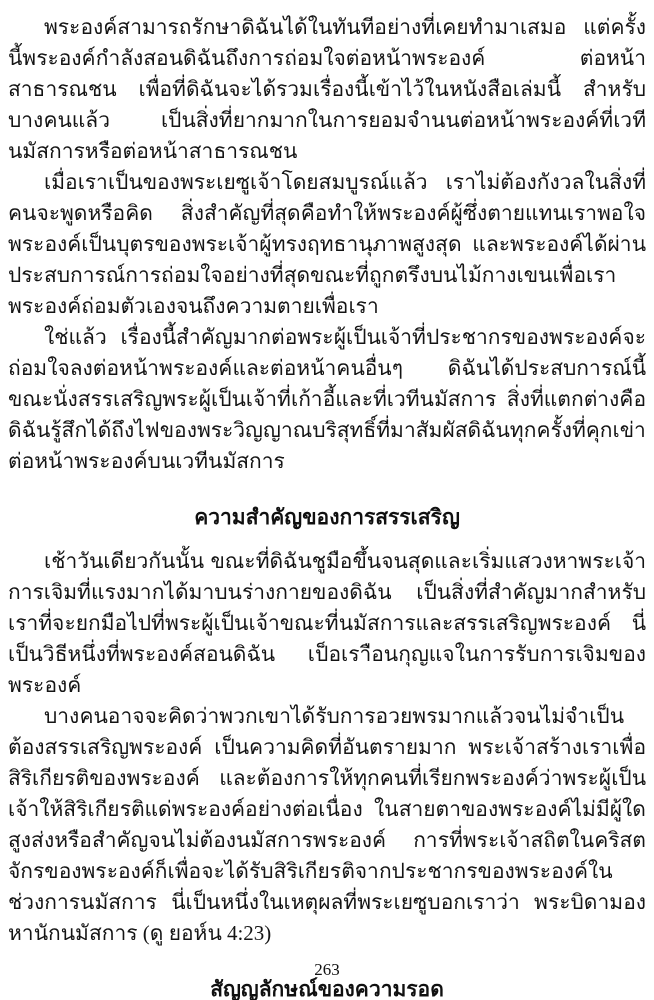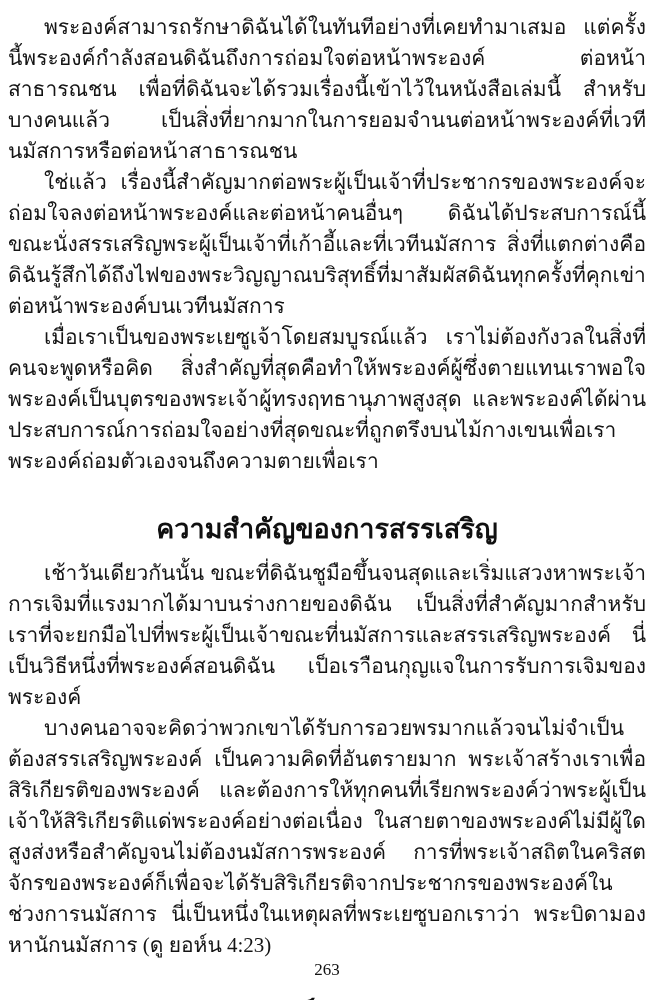--- a/index.html
+++ b/index.html
@@ -20,25 +20,25 @@
   }
   .body-para {
     margin: 0;
     font-size: 21px;
     line-height: 31px;
     text-align: justify;
     text-indent: 36px;
     color: #141414;
   }
   .section-heading {
-    margin: 36px 0 13px 0;
+    margin: 24px 0 13px 0;
     text-align: center;
     font-family: "DejaVu Sans", "Liberation Sans", sans-serif;
     font-weight: bold;
-    font-size: 27px;
+    font-size: 21px;
     line-height: 32px;
     color: #101010;
   }
   .page-number {
     position: absolute;
     left: 0;
     right: 0;
     bottom: 20px;
     text-align: center;
     font-size: 17px;
@@ -46,23 +46,23 @@
     color: #141414;
   }
 </style>
 </head>
 <body>
 
 <div class="page">
 
   <p class="body-para">พระองค์สามารถรักษาดิฉันได้ในทันทีอย่างที่เคยทำมาเสมอ แต่ครั้งนี้พระองค์กำลังสอนดิฉันถึงการถ่อมใจต่อหน้าพระองค์ ต่อหน้าสาธารณชน เพื่อที่ดิฉันจะได้รวมเรื่องนี้เข้าไว้ในหนังสือเล่มนี้ สำหรับบางคนแล้ว เป็นสิ่งที่ยากมากในการยอมจำนนต่อหน้าพระองค์ที่เวทีนมัสการหรือต่อหน้าสาธารณชน</p>
 
+  <p class="body-para">เมื่อเราเป็นของพระเยซูเจ้าโดยสมบูรณ์แล้ว เราไม่ต้องกังวลในสิ่งที่คนจะพูดหรือคิด สิ่งสำคัญที่สุดคือทำให้พระองค์ผู้ซึ่งตายแทนเราพอใจ พระองค์เป็นบุตรของพระเจ้าผู้ทรงฤทธานุภาพสูงสุด และพระองค์ได้ผ่านประสบการณ์การถ่อมใจอย่างที่สุดขณะที่ถูกตรึงบนไม้กางเขนเพื่อเรา พระองค์ถ่อมตัวเองจนถึงความตายเพื่อเรา</p>
+
   <p class="body-para">ใช่แล้ว เรื่องนี้สำคัญมากต่อพระผู้เป็นเจ้าที่ประชากรของพระองค์จะถ่อมใจลงต่อหน้าพระองค์และต่อหน้าคนอื่นๆ ดิฉันได้ประสบการณ์นี้ขณะนั่งสรรเสริญพระผู้เป็นเจ้าที่เก้าอี้และที่เวทีนมัสการ สิ่งที่แตกต่างคือ ดิฉันรู้สึกได้ถึงไฟของพระวิญญาณบริสุทธิ์ที่มาสัมผัสดิฉันทุกครั้งที่คุกเข่าต่อหน้าพระองค์บนเวทีนมัสการ</p>
-
-  <p class="body-para">เมื่อเราเป็นของพระเยซูเจ้าโดยสมบูรณ์แล้ว เราไม่ต้องกังวลในสิ่งที่คนจะพูดหรือคิด สิ่งสำคัญที่สุดคือทำให้พระองค์ผู้ซึ่งตายแทนเราพอใจ พระองค์เป็นบุตรของพระเจ้าผู้ทรงฤทธานุภาพสูงสุด และพระองค์ได้ผ่านประสบการณ์การถ่อมใจอย่างที่สุดขณะที่ถูกตรึงบนไม้กางเขนเพื่อเรา พระองค์ถ่อมตัวเองจนถึงความตายเพื่อเรา</p>
 
   <h2 class="section-heading">ความสำคัญของการสรรเสริญ</h2>
 
   <p class="body-para">เช้าวันเดียวกันนั้น ขณะที่ดิฉันชูมือขึ้นจนสุดและเริ่มแสวงหาพระเจ้า การเจิมที่แรงมากได้มาบนร่างกายของดิฉัน เป็นสิ่งที่สำคัญมากสำหรับเราที่จะยกมือไปที่พระผู้เป็นเจ้าขณะที่นมัสการและสรรเสริญพระองค์  นี่เป็นวิธีหนึ่งที่พระองค์สอนดิฉัน เป็อเราือนกุญแจในการรับการเจิมของพระองค์</p>
 
   <p class="body-para">บางคนอาจจะคิดว่าพวกเขาได้รับการอวยพรมากแล้วจนไม่จำเป็นต้องสรรเสริญพระองค์ เป็นความคิดที่อันตรายมาก พระเจ้าสร้างเราเพื่อสิริเกียรติของพระองค์ และต้องการให้ทุกคนที่เรียกพระองค์ว่าพระผู้เป็นเจ้าให้สิริเกียรติแด่พระองค์อย่างต่อเนื่อง ในสายตาของพระองค์ไม่มีผู้ใดสูงส่งหรือสำคัญจนไม่ต้องนมัสการพระองค์ การที่พระเจ้าสถิตในคริสตจักรของพระองค์ก็เพื่อจะได้รับสิริเกียรติจากประชากรของพระองค์ในช่วงการนมัสการ นี่เป็นหนึ่งในเหตุผลที่พระเยซูบอกเราว่า พระบิดามองหานักนมัสการ (ดู ยอห์น 4:23)</p>
 
   <h2 class="section-heading">สัญญลักษณ์ของความรอด</h2>
 
   <div class="page-number">263</div>

